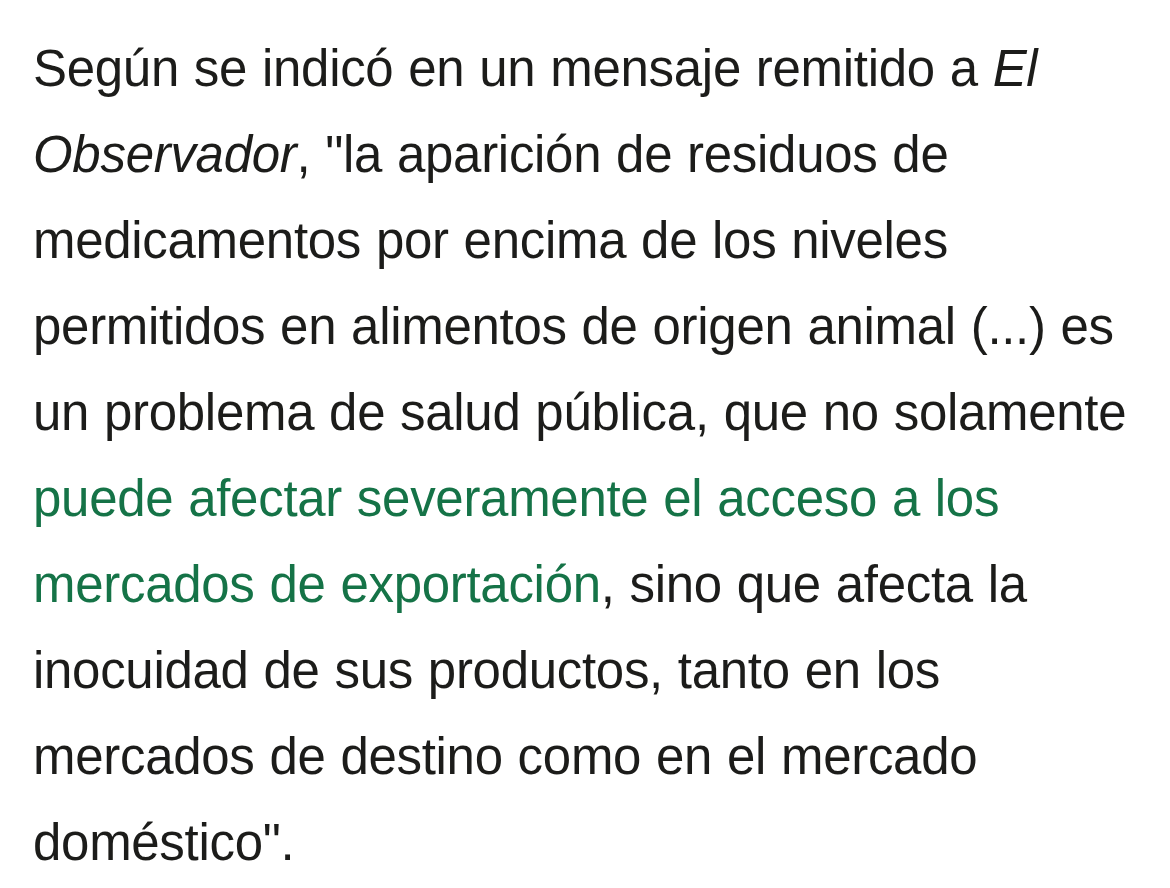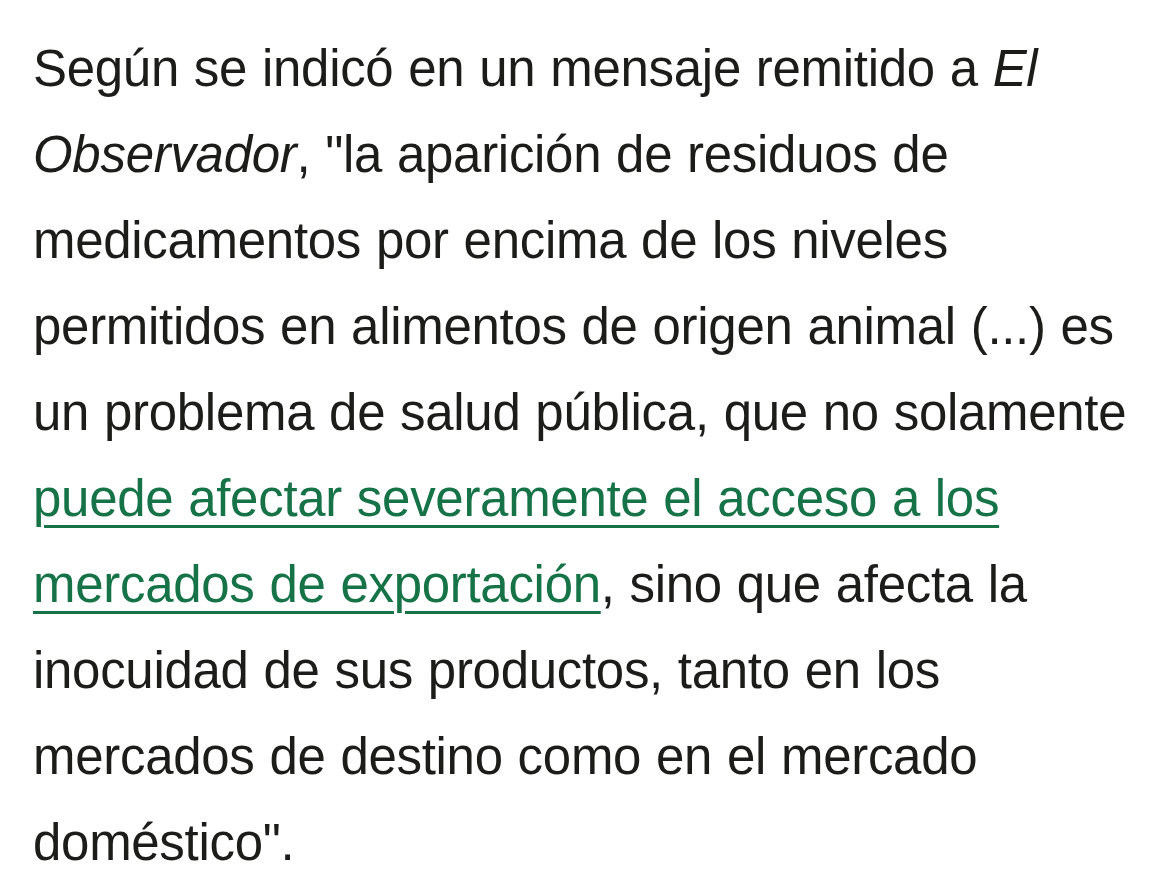--- a/index.html
+++ b/index.html
@@ -28,21 +28,20 @@
     line-height: 86px;
     font-weight: 400;
     letter-spacing: -0.3px;
     word-spacing: 1px;
   }
   .publication-name {
     font-style: italic;
   }
   .inline-link {
     color: var(--link);
-    text-decoration: underline;
     text-decoration-color: var(--link);
     text-decoration-thickness: 3px;
     text-underline-offset: 9px;
     cursor: pointer;
   }
 </style>
 </head>
 <body>
 
 <div class="article-body">

